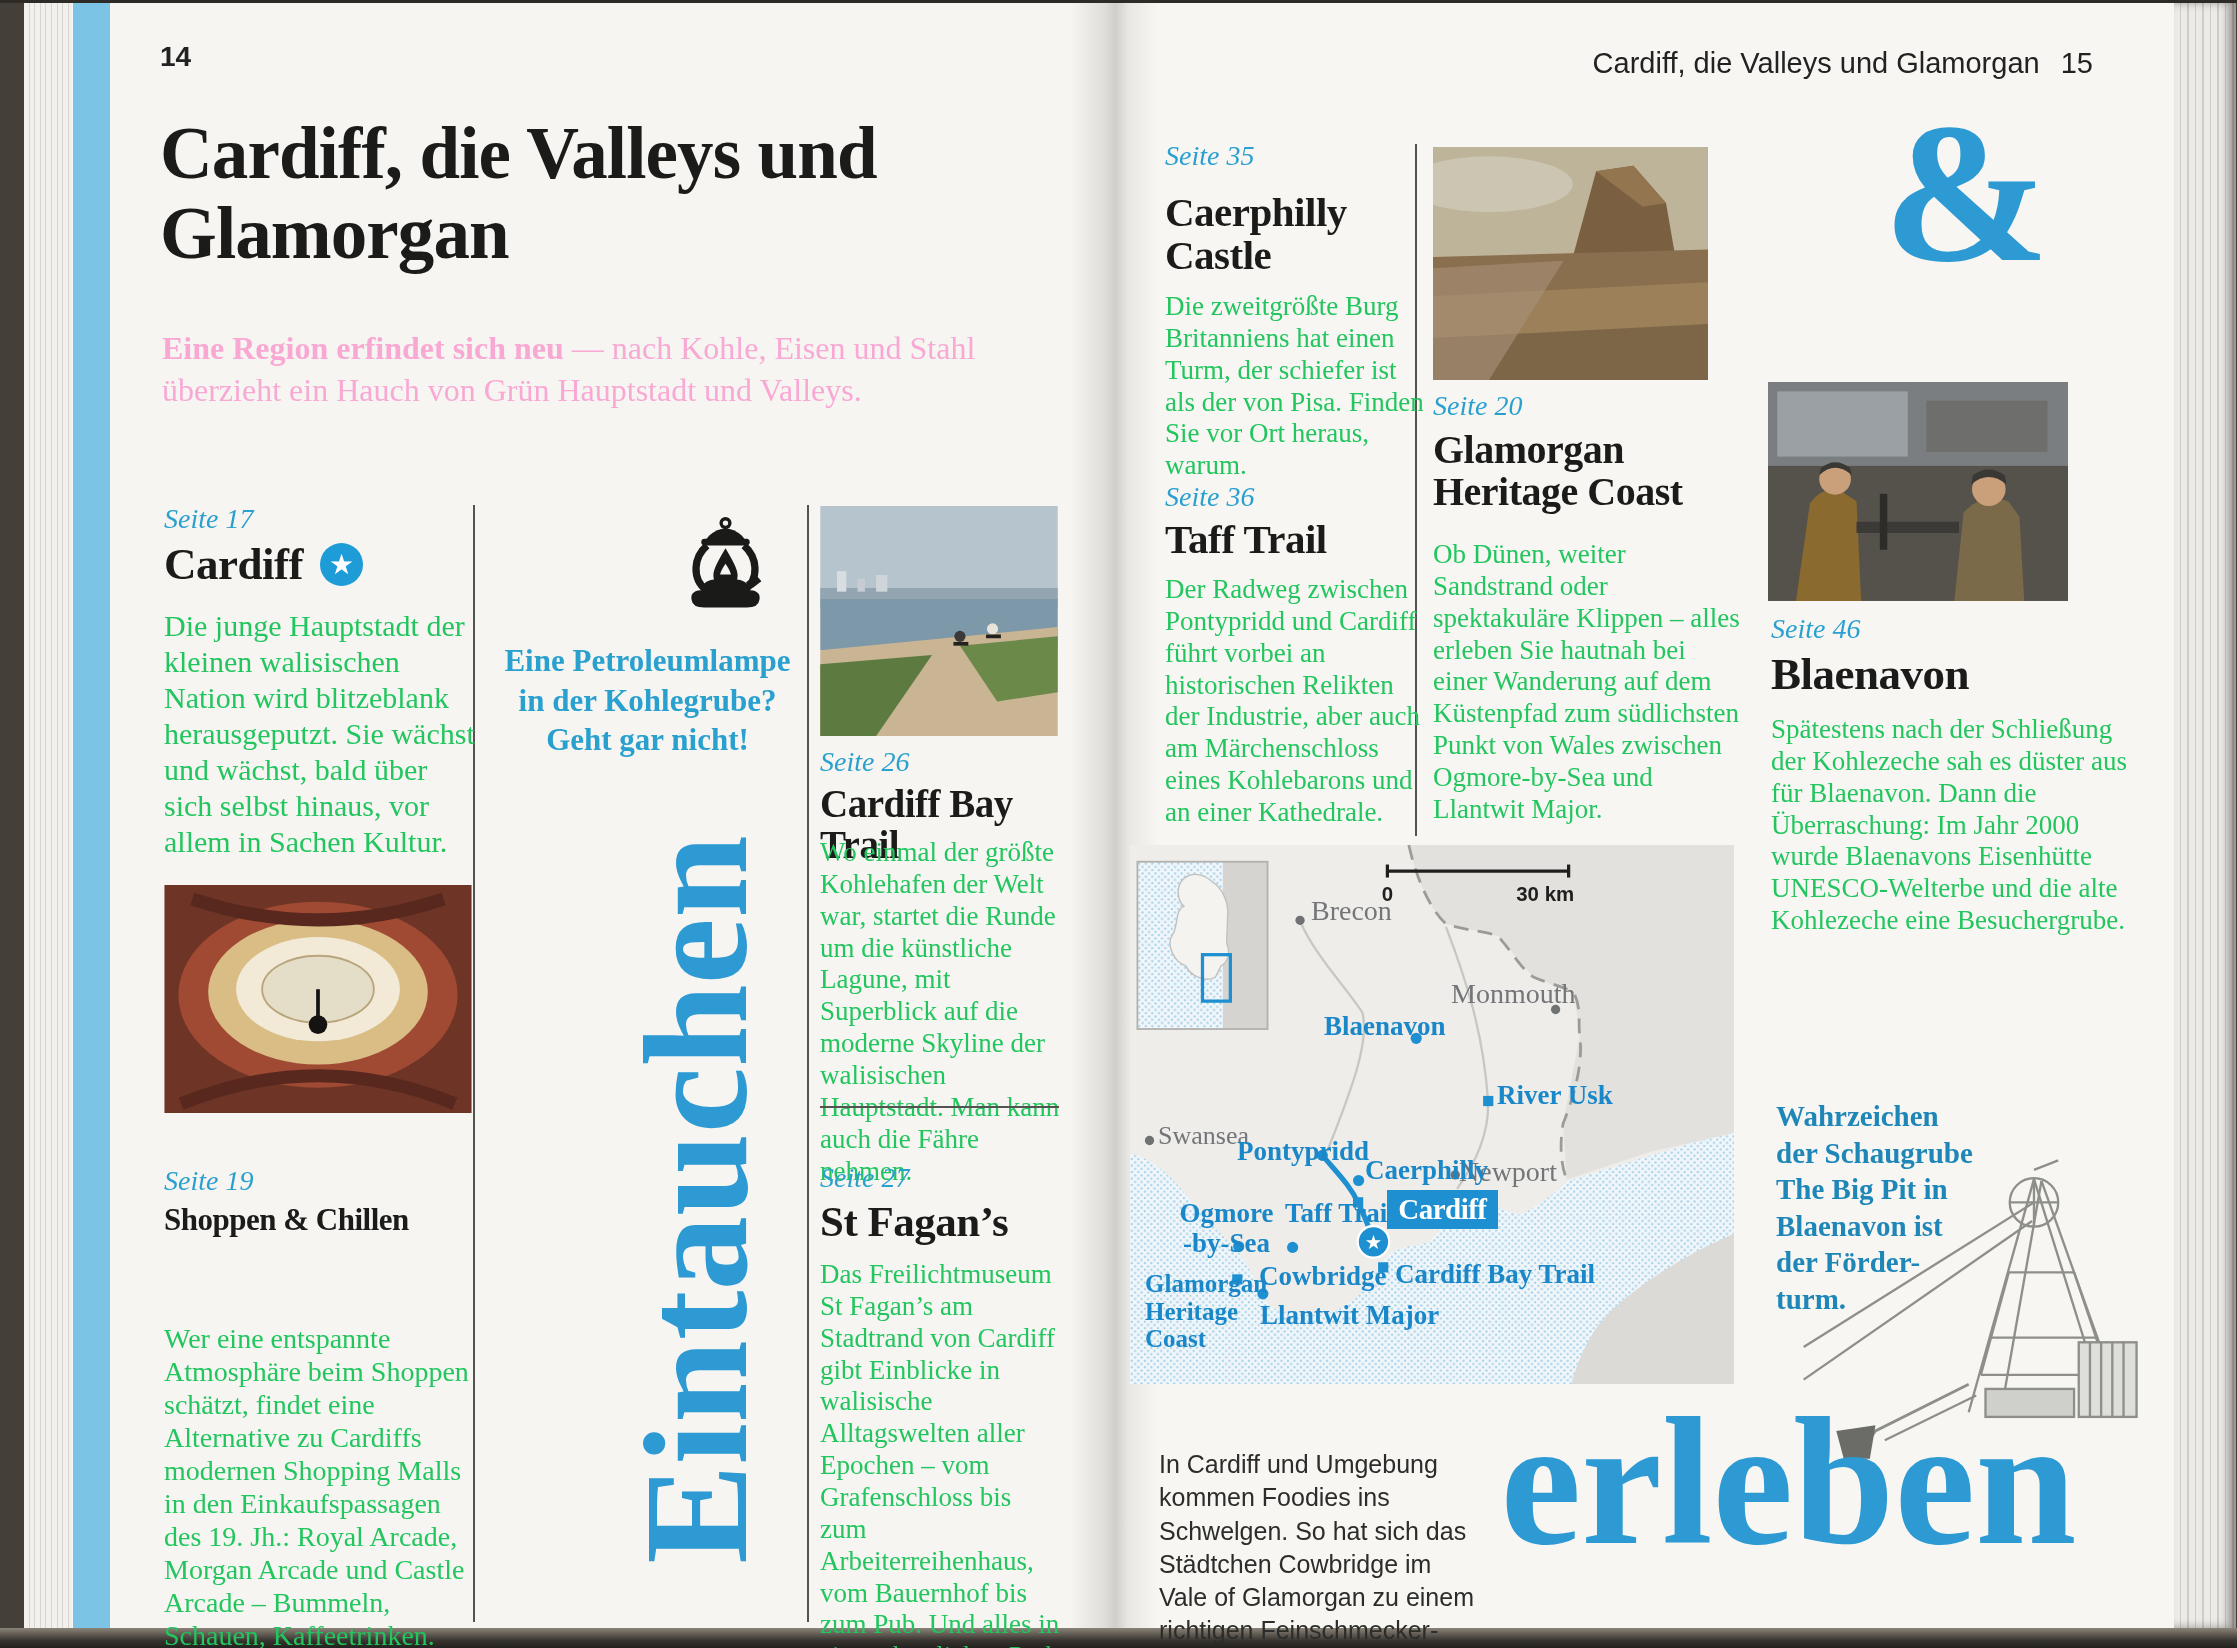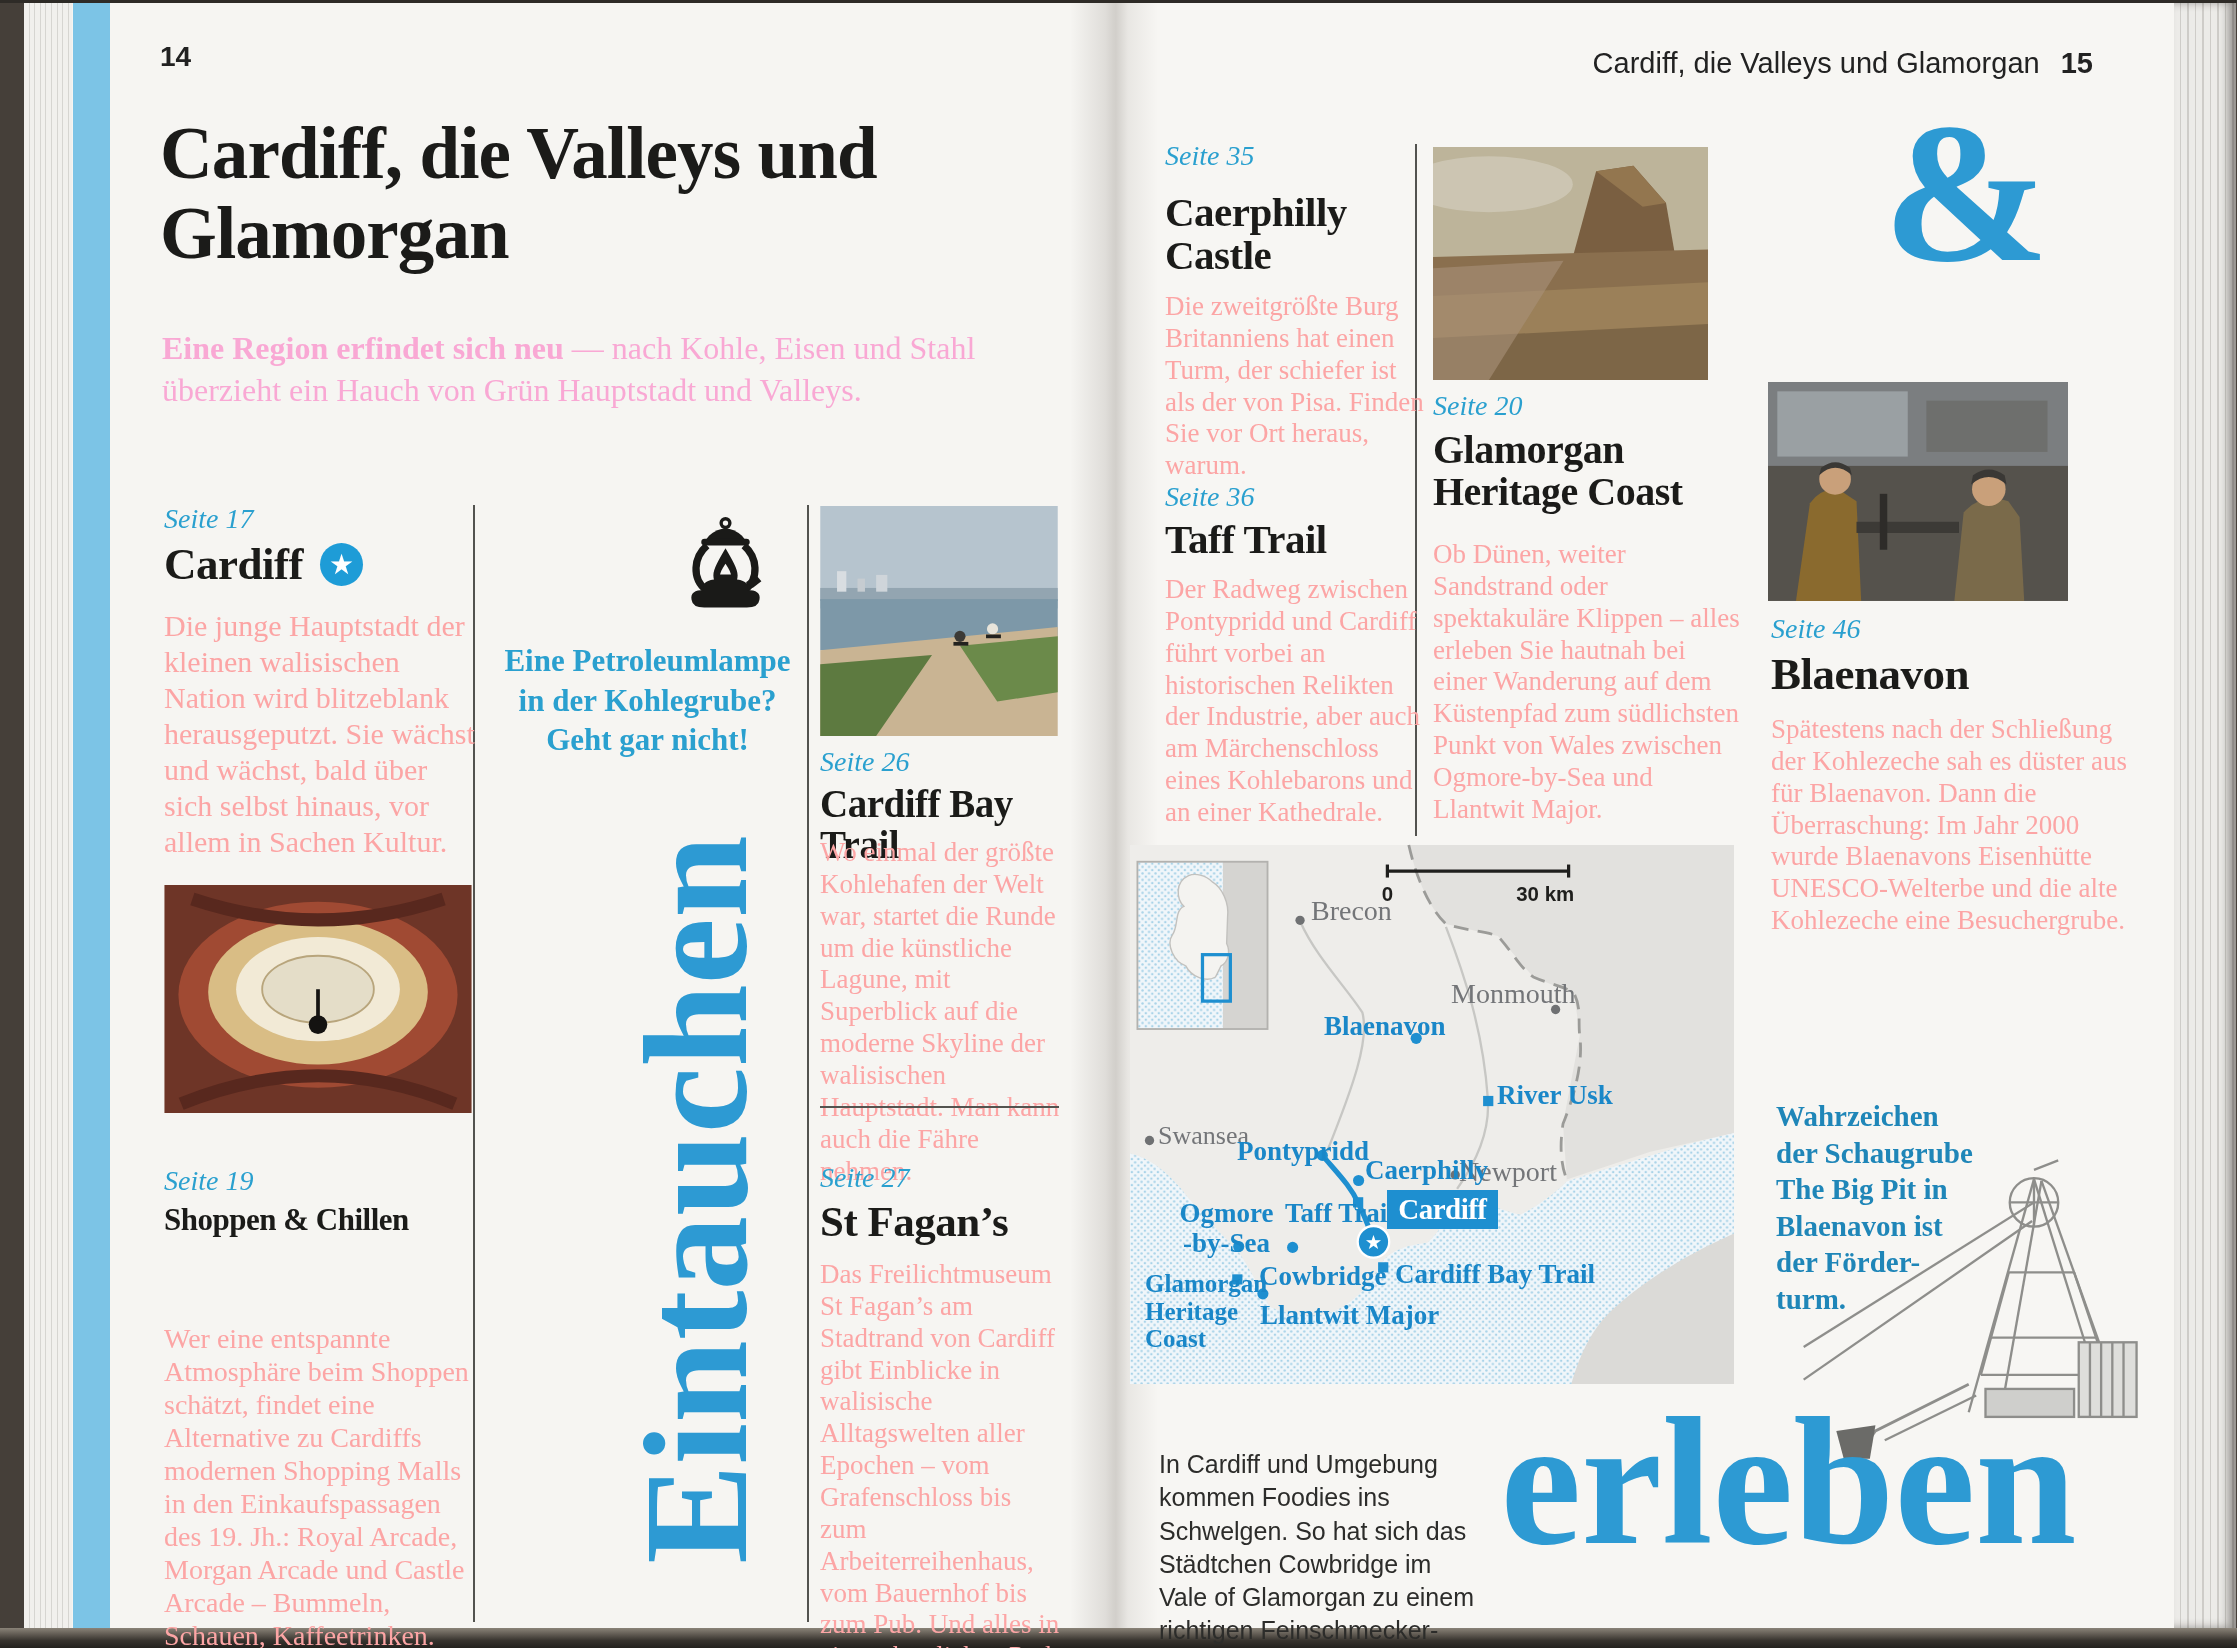--- a/index.html
+++ b/index.html
@@ -6,21 +6,21 @@
   body{
     width:2237px;height:1648px;position:relative;overflow:hidden;
     background:#453f39;
     font-family:"Liberation Serif", serif;
   }
   .ab{position:absolute;}
   .page{background:#f6f5f2;}
   .pre{white-space:pre-line;}
   .seite{font-style:italic;color:#2aa0cf;font-size:28px;}
   .head{font-weight:bold;color:#1b1b19;letter-spacing:-0.5px;line-height:1.06;}
-  .body-text{color:#fca5a5;line-height:1.18;font-size:27px;}
+  .body-text{color:#22c55e;line-height:1.18;font-size:27px;}
   .sans{font-family:"Liberation Sans", sans-serif;}
   .bigblue{color:#2d9ad3;font-weight:bold;}
   .map-city{font-size:28px;color:#737578;}
   .map-poi{font-size:27px;font-weight:bold;color:#1a87c8;line-height:1.1;}
   .star-badge{
     display:inline-flex;align-items:center;justify-content:center;
     width:43px;height:43px;border-radius:50%;background:#1e9cd7;color:#ffffff;
     font-size:28px;font-family:"DejaVu Sans", sans-serif;
   }
   .photo{overflow:hidden;}
@@ -117,21 +117,21 @@
 <div class="ab head" style="left:820px;top:783px;width:280px;font-size:39px;">Cardiff Bay Trail</div>
 <div class="ab body-text" style="left:820px;top:837px;width:244px;font-size:27px;">Wo einmal der größte Kohlehafen der Welt war, startet die Runde um die künstliche Lagune, mit Superblick auf die moderne Skyline der walisischen Hauptstadt. Man kann auch die Fähre nehmen.</div>
 <div class="ab" style="left:820px;top:1106px;width:239px;height:1.9px;background:#53534f;"></div>
 
 <div class="ab seite" style="left:820px;top:1162px;">Seite 27</div>
 <div class="ab head" style="left:820px;top:1199px;width:280px;font-size:43px;">St Fagan’s</div>
 <div class="ab body-text" style="left:820px;top:1259px;width:244px;font-size:27px;">Das Freilichtmuseum St Fagan’s am Stadtrand von Cardiff gibt Einblicke in walisische Alltagswelten aller Epochen – vom Grafenschloss bis zum Arbeiterreihenhaus, vom Bauernhof bis zum Pub. Und alles in einem herrlichen Park mit viel Grün.</div>
 
 <div class="ab sans" style="left:1161px;top:47px;width:932px;text-align:right;font-size:29px;color:#222;">
   <span>Cardiff, die Valleys und Glamorgan</span>
-  <span style="font-weight:bold;margin-left:13px;margin-top:23px;">15</span>
+  <span style="font-weight:normal;margin-left:13px;margin-top:23px;">15</span>
 </div>
 
 <div class="ab bigblue" style="left:1883px;top:93px;font-size:200px;line-height:1;">&amp;</div>
 
 <div class="ab" style="left:1415px;top:144px;width:1.9px;height:692px;background:#53534f;"></div>
 
 <div class="ab seite" style="left:1165px;top:140px;">Seite 35</div>
 <div class="ab head" style="left:1165px;top:179px;width:261px;font-size:41px;margin-top:12px;">Caerphilly Castle</div>
 <div class="ab body-text" style="left:1165px;top:291px;width:266px;font-size:27px;">Die zweitgrößte Burg Britanniens hat einen Turm, der schiefer ist als der von Pisa. Finden Sie vor Ort heraus, warum.</div>
 

